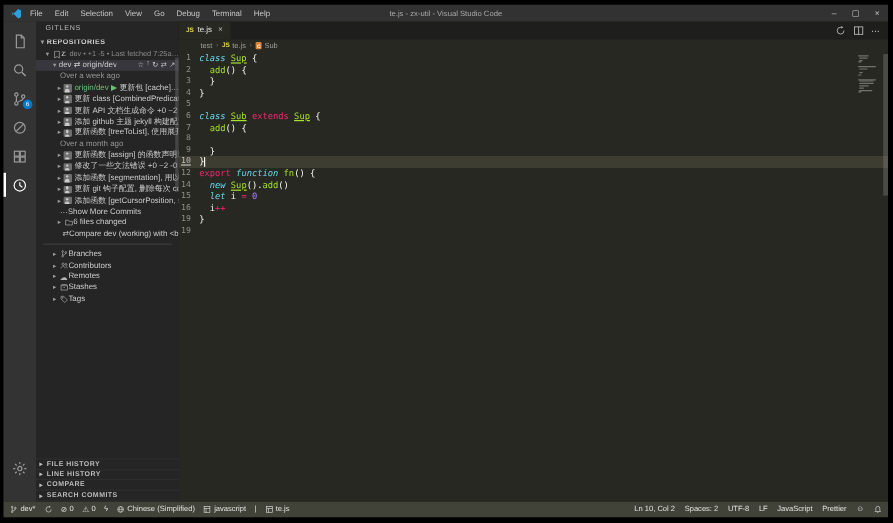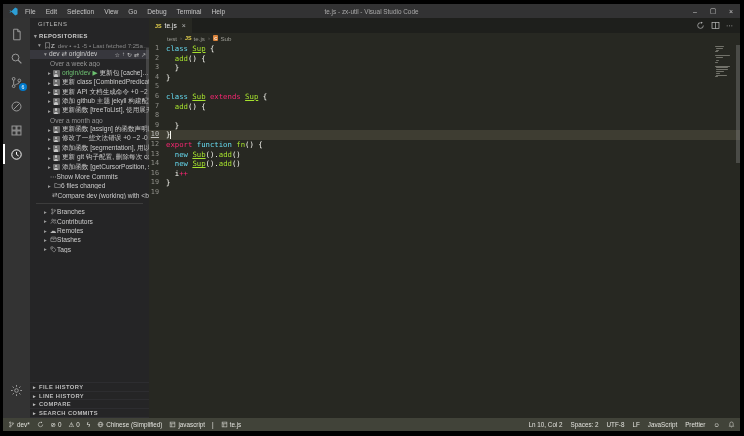--- a/index.html
+++ b/index.html
@@ -72,21 +72,21 @@
   .symbol-class-box { width:5.5px; height:5.5px; border-radius:1px; background:#d9823a; color:#fff; font-size:4.2px; display:flex; align-items:center; justify-content:center; font-weight:bold; }
 
   .code-area { flex:1; position:relative; overflow:hidden; font-family:"DejaVu Sans Mono", monospace; }
   .code-lines { position:absolute; top:1px; left:0; right:0; }
   .code-line { height:9.6px; line-height:9.6px; display:flex; font-size:7.3px; position:relative; }
   .code-line .gutter { width:17px; flex:none; text-align:right; padding-right:7px; color:#90908a; font-size:6.8px; }
   .code-line .src { white-space:pre; color:#f8f8f2; }
   .code-line.current { background:#3e3d32; }
   .code-line.current .gutter { color:#c2c2bf;text-decoration:underline; }
   .tok-k { color:#f92672; }
-  .tok-t { color:#66d9ef; }
+  .tok-t { color:#66d9ef; font-style:italic; }
   .tok-f { color:#a6e22e; }
   .tok-c { color:#a6e22e; text-decoration:underline; }
   .tok-n { color:#ae81ff; }
   .tok-p { color:#f8f8f2; }
   .cursor { display:inline-block; width:1px; height:8px; background:#f8f8f0; vertical-align:middle; }
   .minimap { position:absolute; top:3px; right:8px; width:17px; }
   .minimap-line { height:1.1px; margin-bottom:.7px; background:#72726a; border-radius:.5px; }
   .scrollbar-v { position:absolute; top:0; right:0; width:5px; height:100%; }
   .scrollbar-v .thumb { position:absolute; top:2px; right:.5px; width:4px; height:118px; background:rgba(140,140,140,.35); }
 
@@ -449,26 +449,26 @@
             </div>
             <div class="code-line current">
               <span class="gutter">10</span>
               <span class="src"><span class="tok-p">}</span><span class="cursor"></span></span>
             </div>
             <div class="code-line">
               <span class="gutter">12</span>
               <span class="src"><span class="tok-k">export </span><span class="tok-t">function </span><span class="tok-f">fn</span><span class="tok-p">() {</span></span>
             </div>
             <div class="code-line">
-              <span class="gutter">13</span>
-              <span class="src"><span class="tok-p">  </span><span class="tok-t">new </span><span class="tok-c">Sub</span><span class="tok-p">().</span><span class="tok-f">add</span><span class="tok-p">()</span></span>
-            </div>
-            <div class="code-line">
               <span class="gutter">14</span>
               <span class="src"><span class="tok-p">  </span><span class="tok-t">new </span><span class="tok-c">Sup</span><span class="tok-p">().</span><span class="tok-f">add</span><span class="tok-p">()</span></span>
+            </div>
+            <div class="code-line">
+              <span class="gutter">15</span>
+              <span class="src"><span class="tok-p">  </span><span class="tok-t">let </span><span class="tok-p">i </span><span class="tok-k">= </span><span class="tok-n">0</span></span>
             </div>
             <div class="code-line">
               <span class="gutter">16</span>
               <span class="src"><span class="tok-p">  i</span><span class="tok-k">++</span></span>
             </div>
             <div class="code-line">
               <span class="gutter">19</span>
               <span class="src"><span class="tok-p">}</span></span>
             </div>
             <div class="code-line">

